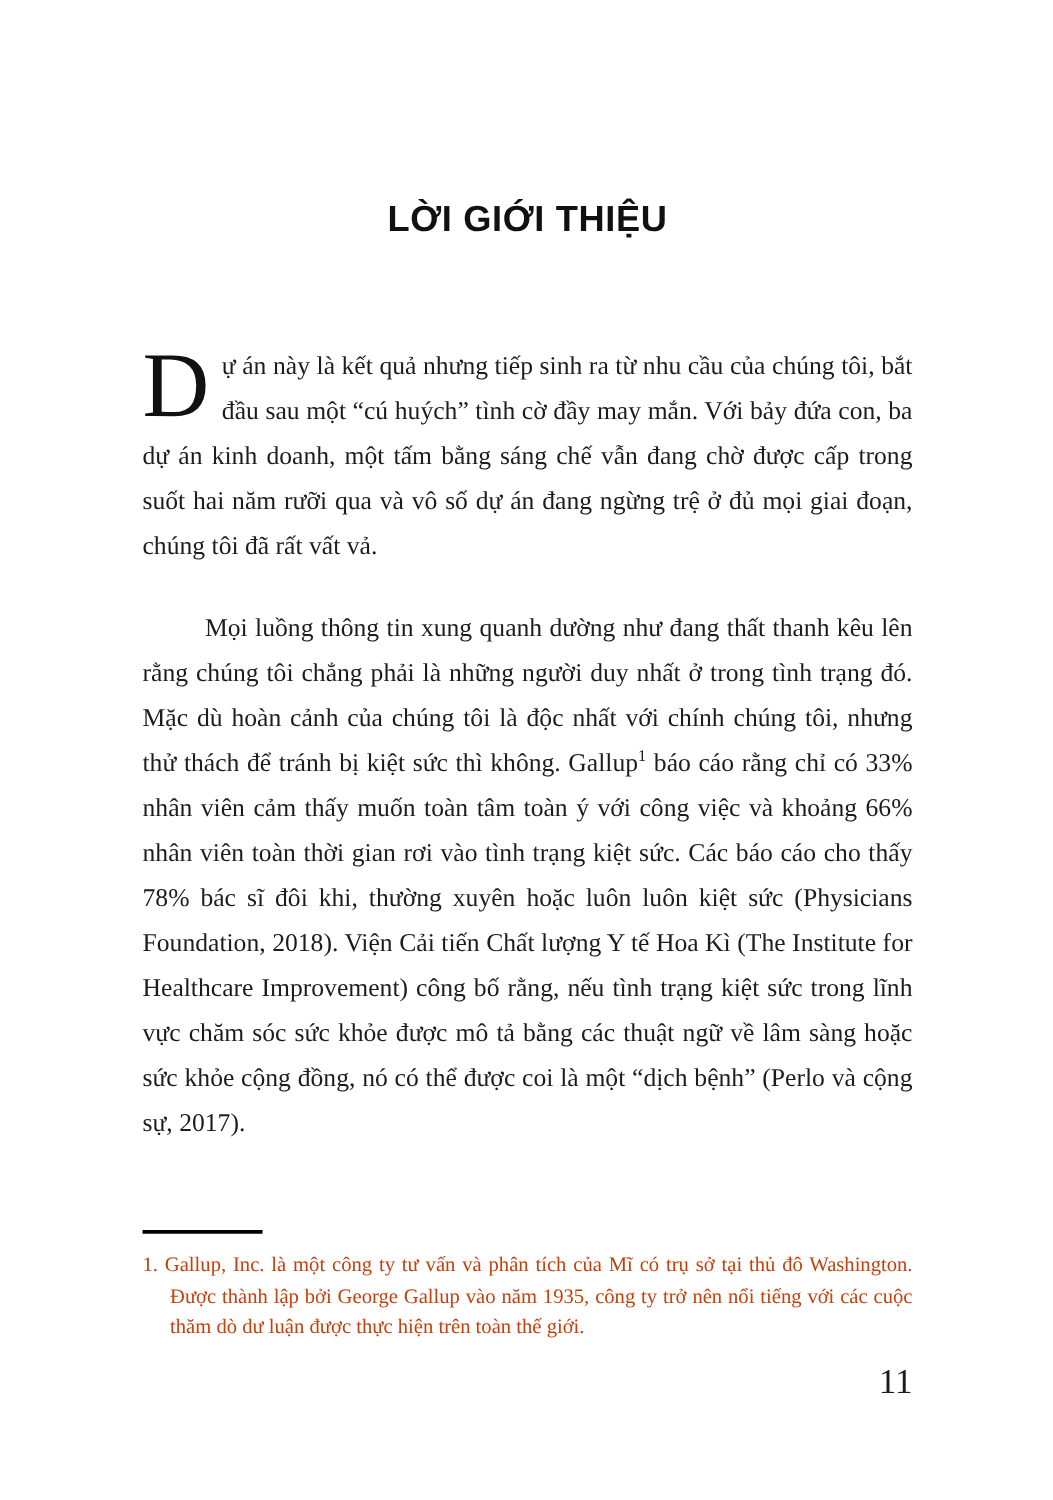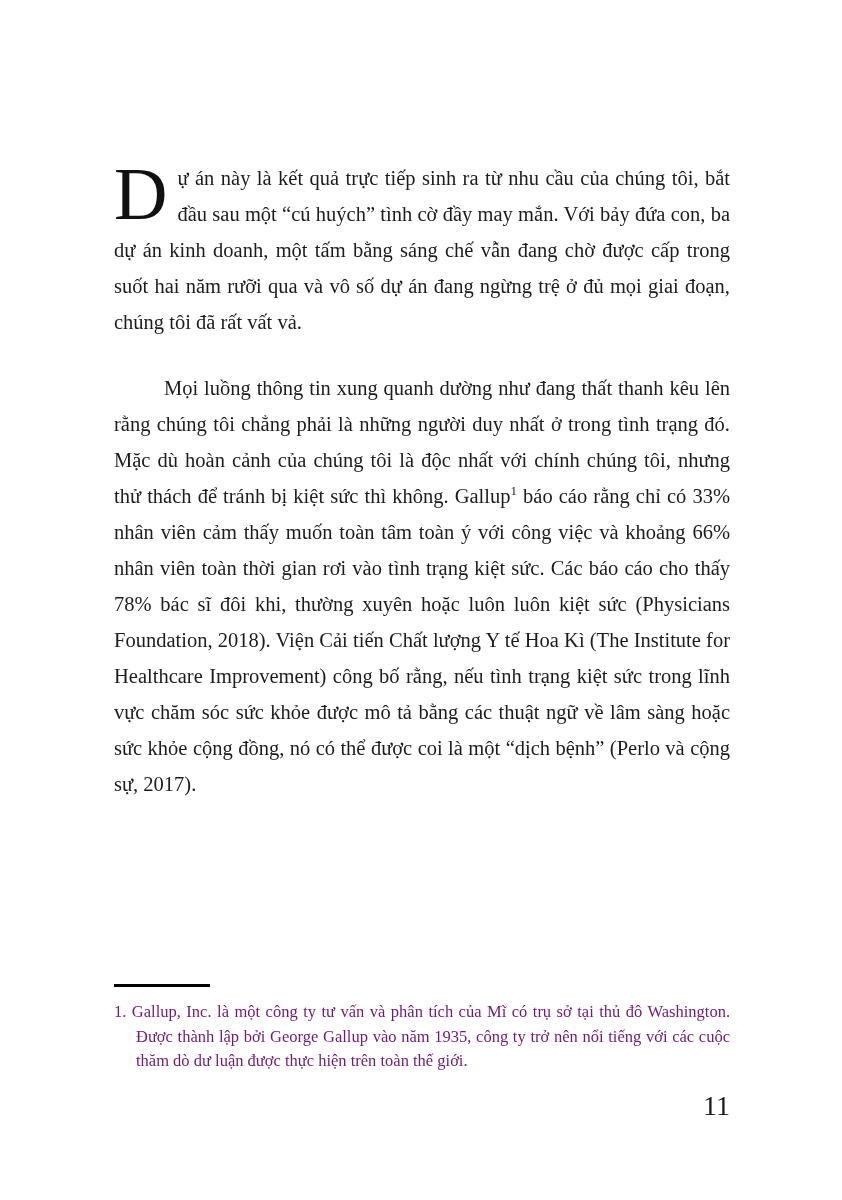--- a/index.html
+++ b/index.html
@@ -63,39 +63,40 @@
     height: 0;
     border-top: 3px solid #000000;
     margin-bottom: 13px;
   }
   .footnote-text {
     font-size: 16.5px;
     line-height: 24.5px;
     text-align: justify;
     padding-left: 22px;
     text-indent: -22px;
-    color: #701a75;
+    color: #c2410c;
   }
   .page-number {
     position: absolute;
     right: 112px;
     top: 1090px;
     font-size: 28px;
     color: #1c1c1c;
   }
 </style>
 </head>
 <body>
 
 <div class="page">
   <div class="content">
 
+    <h1 class="page-title">LỜI GIỚI THIỆU</h1>
 
     <p class="para">
-      <span class="dropcap">D</span><span>ự án này là kết quả trực tiếp sinh ra từ nhu cầu của chúng tôi, bắt đầu sau một “cú huých” tình cờ đầy may mắn. Với bảy đứa con, ba dự án kinh doanh, một tấm bằng sáng chế vẫn đang chờ được cấp trong suốt hai năm rưỡi qua và vô số dự án đang ngừng trệ ở đủ mọi giai đoạn, chúng tôi đã rất vất vả.</span>
+      <span class="dropcap">D</span><span>ự án này là kết quả nhưng tiếp sinh ra từ nhu cầu của chúng tôi, bắt đầu sau một “cú huých” tình cờ đầy may mắn. Với bảy đứa con, ba dự án kinh doanh, một tấm bằng sáng chế vẫn đang chờ được cấp trong suốt hai năm rưỡi qua và vô số dự án đang ngừng trệ ở đủ mọi giai đoạn, chúng tôi đã rất vất vả.</span>
     </p>
 
     <p class="para indented">
       <span>Mọi luồng thông tin xung quanh dường như đang thất thanh kêu lên rằng chúng tôi chẳng phải là những người duy nhất ở trong tình trạng đó. Mặc dù hoàn cảnh của chúng tôi là độc nhất với chính chúng tôi, nhưng thử thách để tránh bị kiệt sức thì không. Gallup</span><sup class="footnote-ref">1</sup><span> báo cáo rằng chỉ có 33% nhân viên cảm thấy muốn toàn tâm toàn ý với công việc và khoảng 66% nhân viên toàn thời gian rơi vào tình trạng kiệt sức. Các báo cáo cho thấy 78% bác sĩ đôi khi, thường xuyên hoặc luôn luôn kiệt sức (Physicians Foundation, 2018). Viện Cải tiến Chất lượng Y tế Hoa Kì (The Institute for Healthcare Improvement) công bố rằng, nếu tình trạng kiệt sức trong lĩnh vực chăm sóc sức khỏe được mô tả bằng các thuật ngữ về lâm sàng hoặc sức khỏe cộng đồng, nó có thể được coi là một “dịch bệnh” (Perlo và cộng sự, 2017).</span>
     </p>
 
   </div>
 
   <div class="footnote-block">
     <div class="footnote-rule"></div>

